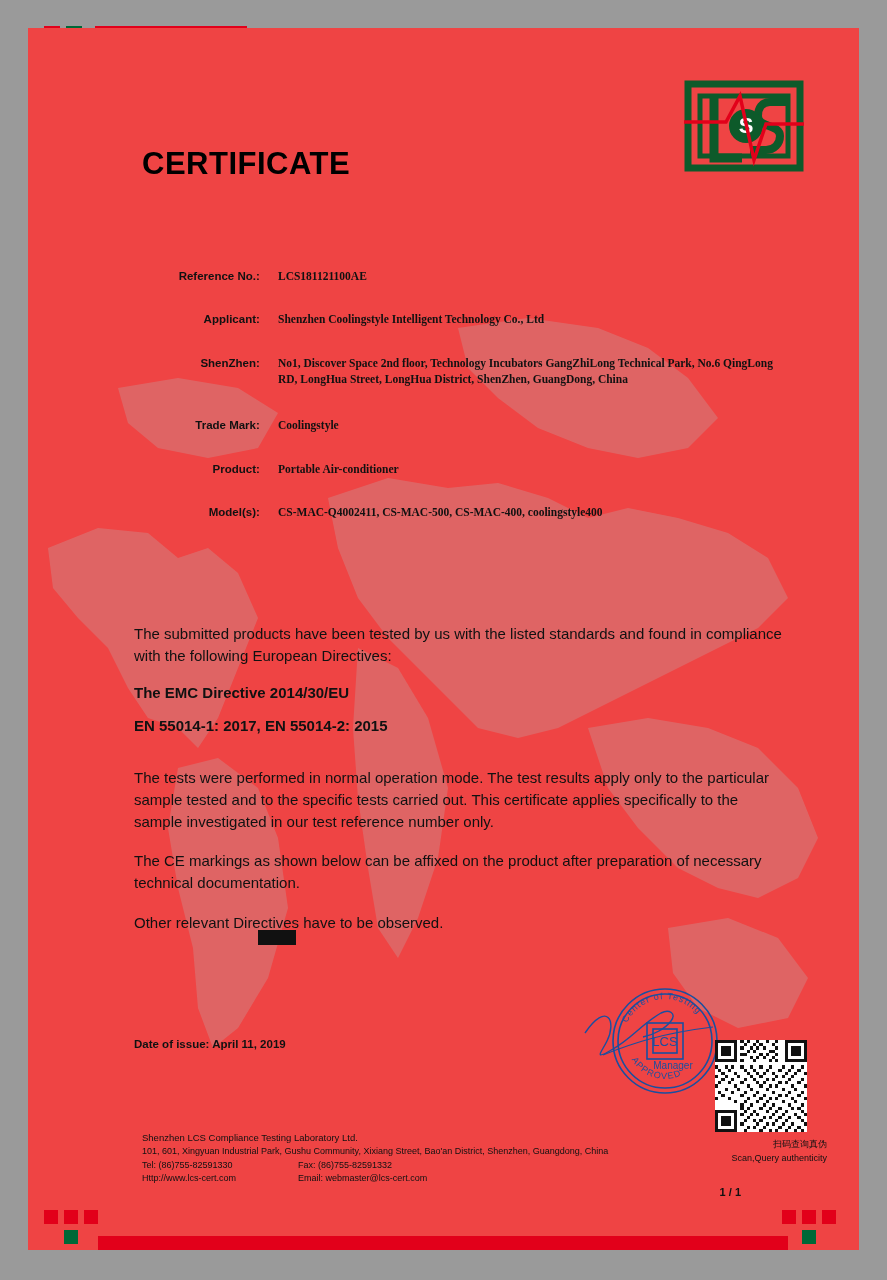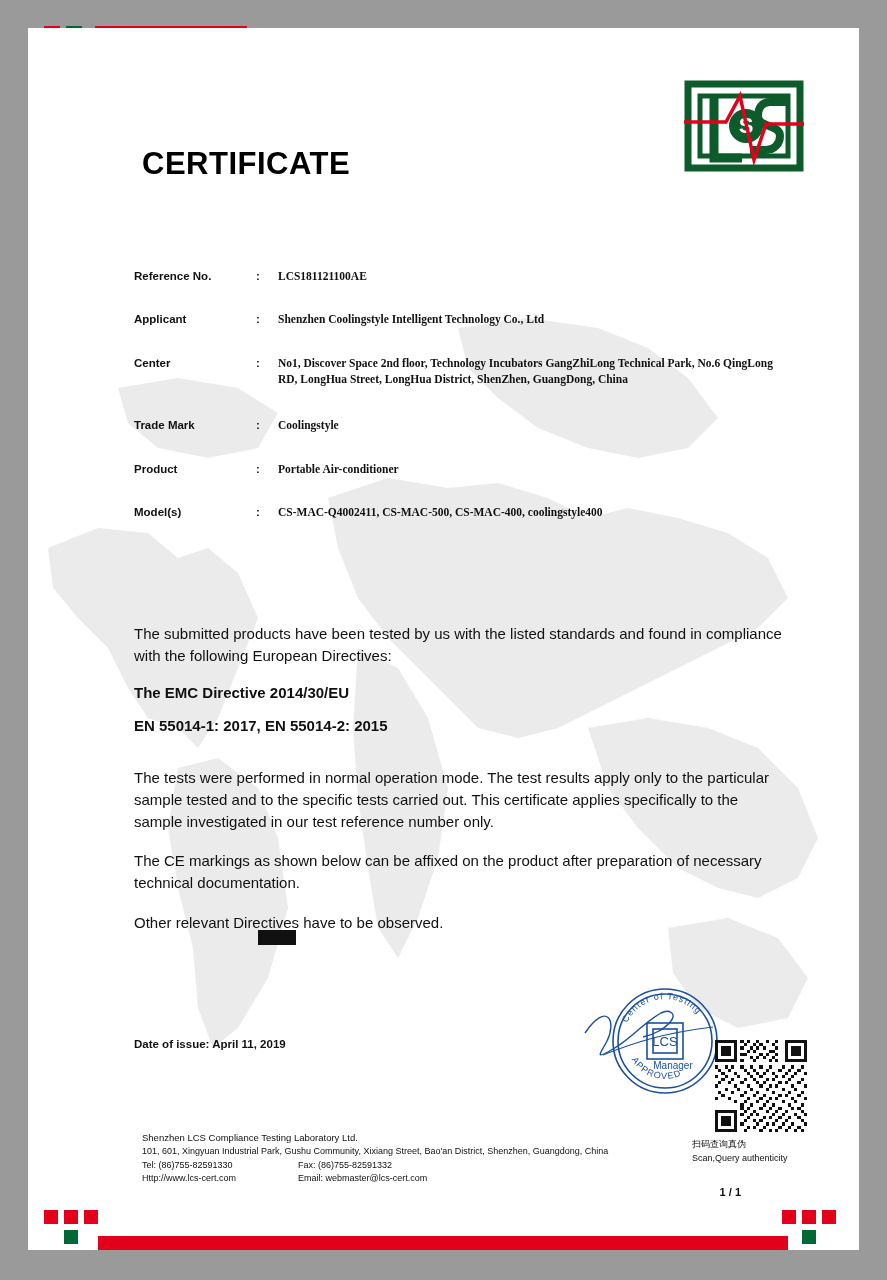--- a/index.html
+++ b/index.html
@@ -21,21 +21,21 @@
     height: 1280px;
     background: #9a9a9a;
   }
   
   .sheet {
     position: absolute;
     left: 28px;
     top: 28px;
     width: 831px;
     height: 1222px;
-    background: #ffffff;
+    background: #ef4444;
     overflow: hidden;
   }
   
   .watermark {
     position: absolute;
     left: 0; top: 0;
     width: 831px;
     height: 1222px;
     opacity: 0.28;
     pointer-events: none;
@@ -92,20 +92,21 @@
     color: #111;
   }
   .field-row {
     display: flex;
     margin-bottom: 27px;
     line-height: 1.42;
   }
   .field-label {
     width: 122px;
     flex: 0 0 122px;
+    text-align: right;
   }
   .field-colon {
     width: 22px;
     flex: 0 0 22px;
   }
   .field-value {
     flex: 1 1 auto;
     font-family: Liberation Serif, serif;
   }
   .paras {
@@ -153,21 +154,21 @@
     right: 52px;
     top: 1012px;
     width: 92px;
     height: 92px;
   }
   .qr-caption {
     position: absolute;
     right: 32px;
     top: 1110px;
     width: 135px;
-    text-align: left;
+    text-align: right;
     font-size: 9px;
     color: #111;
     line-height: 1.5;
   }
   .footer {
     position: absolute;
     left: 114px;
     top: 1103px;
     font-size: 9px;
     color: #111;
@@ -230,21 +231,21 @@
         <div class="field-label">Reference No.</div>
         <div class="field-colon">:</div>
         <div class="field-value">LCS181121100AE</div>
       </div>
       <div class="field-row">
         <div class="field-label">Applicant</div>
         <div class="field-colon">:</div>
         <div class="field-value">Shenzhen Coolingstyle Intelligent Technology Co., Ltd</div>
       </div>
       <div class="field-row" style="margin-bottom:30px;">
-        <div class="field-label">Center</div>
+        <div class="field-label">ShenZhen</div>
         <div class="field-colon">:</div>
         <div class="field-value" style="max-width:505px;">No1, Discover Space 2nd floor, Technology Incubators GangZhiLong Technical Park, No.6 QingLong RD, LongHua Street, LongHua District, ShenZhen, GuangDong, China</div>
       </div>
       <div class="field-row">
         <div class="field-label">Trade Mark</div>
         <div class="field-colon">:</div>
         <div class="field-value">Coolingstyle</div>
       </div>
       <div class="field-row">
         <div class="field-label">Product</div>

